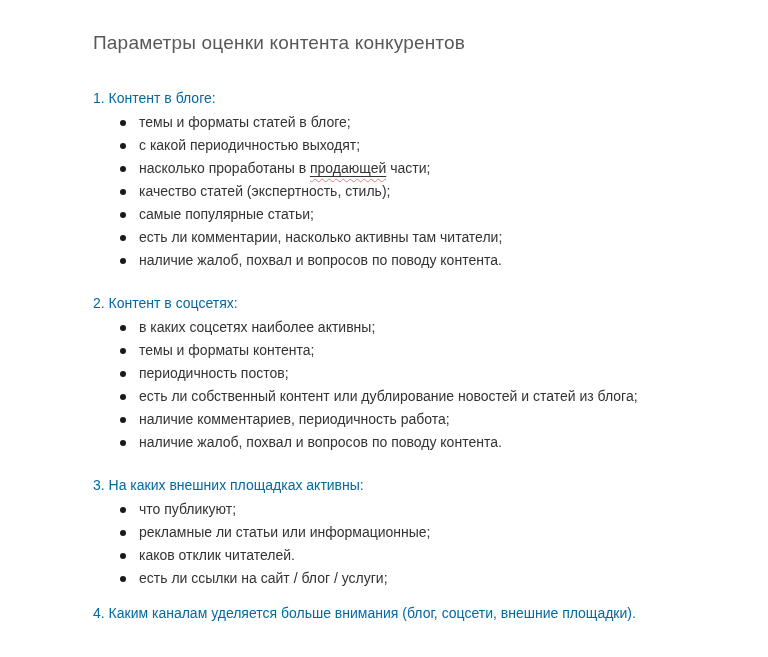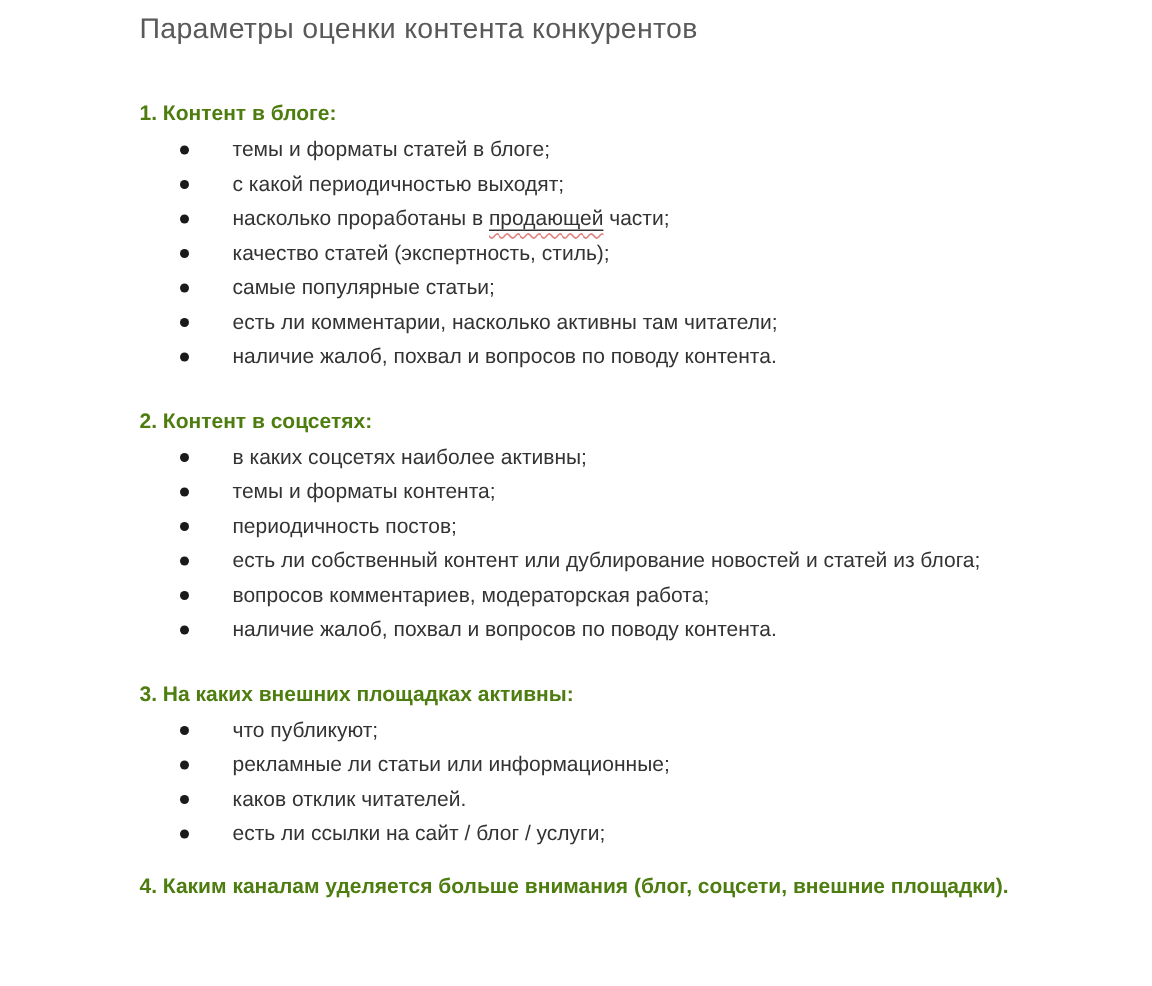--- a/index.html
+++ b/index.html
@@ -6,56 +6,55 @@
   html, body { margin: 0; padding: 0; }
   body {
     width: 768px;
     height: 657px;
     background: #ffffff;
     font-family: "Liberation Sans", sans-serif;
     color: #333333;
     overflow: hidden;
   }
   .doc {
-    padding: 8px 40px 0 93px;
+    padding: 31px 40px 0 93px;
   }
   .page-title {
     font-size: 19px;
     line-height: 24px;
     font-weight: 400;
     color: #595959;
     margin: 0;
     letter-spacing: 0.2px;
   }
   .section-heading {
     font-size: 14px;
     line-height: 18px;
-    font-weight: 700;
-    color: #4d7c0f;
+    font-weight: 400;
+    color: #0369a1;
     margin: 22px 0 0 0;
   }
   .section-heading.first {
     margin-top: 34px;
   }
   .section-heading.footer-line {
     margin-top: 14px;
   }
   ul.bullet-list {
     margin: 4px 0 0 0;
     padding: 0;
     list-style: none;
   }
   ul.bullet-list li {
     display: flex;
     align-items: center;
     height: 23px;
     font-size: 14px;
     line-height: 23px;
     color: #333333;
-    gap: 16px;
   }
   .bullet-dot {
     flex: none;
     width: 6px;
     height: 6px;
     border-radius: 50%;
     background: #1a1a1a;
     margin: 0 13px 0 27px;
   }
   .li-text { white-space: nowrap; }
@@ -128,21 +127,21 @@
       <li>
         <span class="bullet-dot"></span>
         <span class="li-text">периодичность постов;</span>
       </li>
       <li>
         <span class="bullet-dot"></span>
         <span class="li-text">есть ли собственный контент или дублирование новостей и статей из блога;</span>
       </li>
       <li>
         <span class="bullet-dot"></span>
-        <span class="li-text">вопросов комментариев, модераторская работа;</span>
+        <span class="li-text">наличие комментариев, периодичность работа;</span>
       </li>
       <li>
         <span class="bullet-dot"></span>
         <span class="li-text">наличие жалоб, похвал и вопросов по поводу контента.</span>
       </li>
     </ul>
   </section>
 
   <section>
     <p class="section-heading">3. На каких внешних площадках активны:</p>

